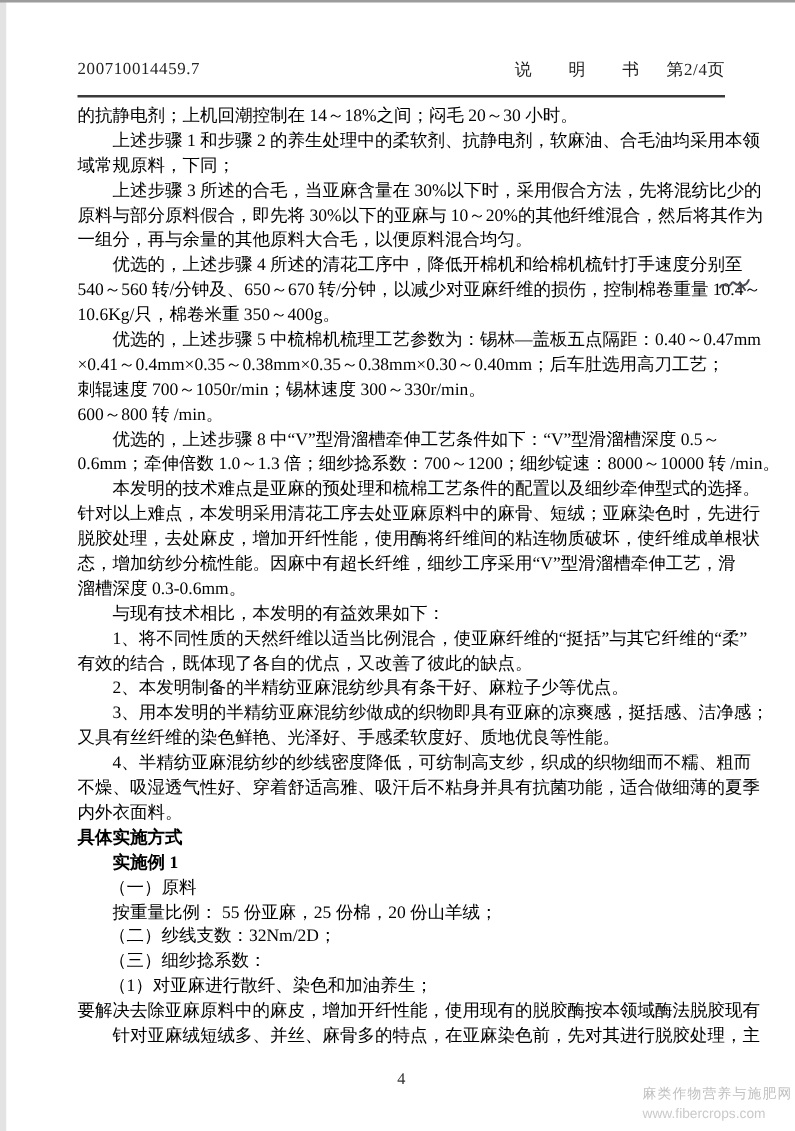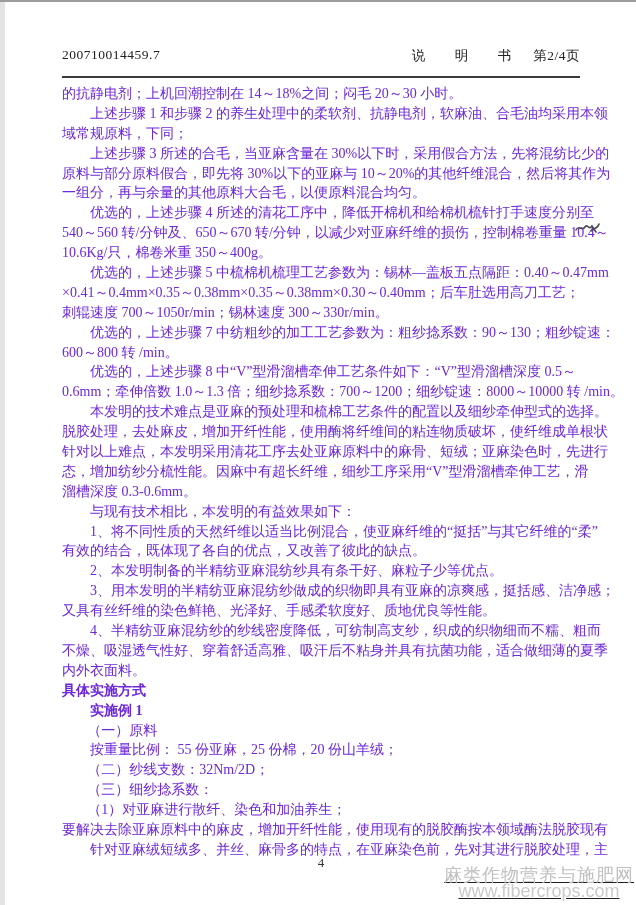--- a/index.html
+++ b/index.html
@@ -14,33 +14,32 @@
   .header{
     position:absolute;left:62px;top:47px;width:518px;
     display:flex;justify-content:space-between;align-items:flex-start;
     font-size:13.5px;letter-spacing:.5px;color:#222;
   }
   .header .doc-title-group{display:flex;gap:14px;}
   .header .doc-title{letter-spacing:8px;}
   .rule{position:absolute;left:62px;top:76px;width:518px;height:0;border-bottom:2px solid #3a3a3a;}
   .body-text{
     position:absolute;left:62px;top:84px;width:520px;
-    font-size:14px;line-height:19.9px;color:#6d28d9;
+    font-size:14px;line-height:19.9px;color:#000000;
   }
   .line{white-space:nowrap;height:19.9px;}
   .line.bold{font-weight:bold;}
   .page-footer{
     position:absolute;left:62px;top:855px;width:518px;
     text-align:center;font-size:13px;color:#333;
   }
   .watermark{
     position:absolute;right:2px;bottom:6px;
-    text-align:center;line-height:16px;font-size:18px;
+    text-align:left;line-height:16px;font-size:11px;
     font-family:"Liberation Sans","DejaVu Sans",sans-serif;
-    text-decoration:underline;
   }
   .watermark .wm-cn{color:#c0c0c0;letter-spacing:1px;}
   .watermark .wm-url{color:#cacaca;}
   .handwritten-mark{position:absolute;left:575px;top:219px;width:26px;height:18px;}
 </style>
 </head>
 <body>
 
 <div class="scan-edge-left"></div>
 <div class="scan-edge-top"></div>
@@ -61,27 +60,26 @@
     <div class="line" style="padding-left: 0px;">域常规原料，下同；</div>
     <div class="line" style="padding-left: 28px;">上述步骤 3 所述的合毛，当亚麻含量在 30%以下时，采用假合方法，先将混纺比少的</div>
     <div class="line" style="padding-left: 0px;">原料与部分原料假合，即先将 30%以下的亚麻与 10～20%的其他纤维混合，然后将其作为</div>
     <div class="line" style="padding-left: 0px;">一组分，再与余量的其他原料大合毛，以便原料混合均匀。</div>
     <div class="line" style="padding-left: 28px;">优选的，上述步骤 4 所述的清花工序中，降低开棉机和给棉机梳针打手速度分别至</div>
     <div class="line" style="padding-left: 0px;">540～560 转/分钟及、650～670 转/分钟，以减少对亚麻纤维的损伤，控制棉卷重量 10.4～</div>
     <div class="line" style="padding-left: 0px;">10.6Kg/只，棉卷米重 350～400g。</div>
     <div class="line" style="padding-left: 28px;">优选的，上述步骤 5 中梳棉机梳理工艺参数为：锡林—盖板五点隔距：0.40～0.47mm</div>
     <div class="line" style="padding-left: 0px;">×0.41～0.4mm×0.35～0.38mm×0.35～0.38mm×0.30～0.40mm；后车肚选用高刀工艺；</div>
     <div class="line" style="padding-left: 0px;">刺辊速度 700～1050r/min；锡林速度 300～330r/min。</div>
-    <div class="line" style="padding-left: 28px;">优选的，上述步骤 7 中纺粗纱的加工工艺参数为：粗纱捻系数：90～130；粗纱锭速：</div>
     <div class="line" style="padding-left: 0px;">600～800 转 /min。</div>
     <div class="line" style="padding-left: 28px;">优选的，上述步骤 8 中“V”型滑溜槽牵伸工艺条件如下：“V”型滑溜槽深度 0.5～</div>
     <div class="line" style="padding-left: 0px;">0.6mm；牵伸倍数 1.0～1.3 倍；细纱捻系数：700～1200；细纱锭速：8000～10000 转 /min。</div>
     <div class="line" style="padding-left: 28px;">本发明的技术难点是亚麻的预处理和梳棉工艺条件的配置以及细纱牵伸型式的选择。</div>
+    <div class="line" style="padding-left: 0px;">针对以上难点，本发明采用清花工序去处亚麻原料中的麻骨、短绒；亚麻染色时，先进行</div>
     <div class="line" style="padding-left: 0px;">脱胶处理，去处麻皮，增加开纤性能，使用酶将纤维间的粘连物质破坏，使纤维成单根状</div>
-    <div class="line" style="padding-left: 0px;">针对以上难点，本发明采用清花工序去处亚麻原料中的麻骨、短绒；亚麻染色时，先进行</div>
     <div class="line" style="padding-left: 0px;">态，增加纺纱分梳性能。因麻中有超长纤维，细纱工序采用“V”型滑溜槽牵伸工艺，滑</div>
     <div class="line" style="padding-left: 0px; font-family: Liberation Serif, serif;">溜槽深度 0.3-0.6mm。</div>
     <div class="line" style="padding-left: 28px;">与现有技术相比，本发明的有益效果如下：</div>
     <div class="line" style="padding-left: 28px; text-align: center;">1、将不同性质的天然纤维以适当比例混合，使亚麻纤维的“挺括”与其它纤维的“柔”</div>
     <div class="line" style="padding-left: 0px;">有效的结合，既体现了各自的优点，又改善了彼此的缺点。</div>
     <div class="line" style="padding-left: 28px;">2、本发明制备的半精纺亚麻混纺纱具有条干好、麻粒子少等优点。</div>
     <div class="line" style="padding-left: 28px;">3、用本发明的半精纺亚麻混纺纱做成的织物即具有亚麻的凉爽感，挺括感、洁净感；</div>
     <div class="line" style="padding-left: 0px;">又具有丝纤维的染色鲜艳、光泽好、手感柔软度好、质地优良等性能。</div>
     <div class="line" style="padding-left: 28px;">4、半精纺亚麻混纺纱的纱线密度降低，可纺制高支纱，织成的织物细而不糯、粗而</div>
     <div class="line" style="padding-left: 0px;">不燥、吸湿透气性好、穿着舒适高雅、吸汗后不粘身并具有抗菌功能，适合做细薄的夏季</div>

